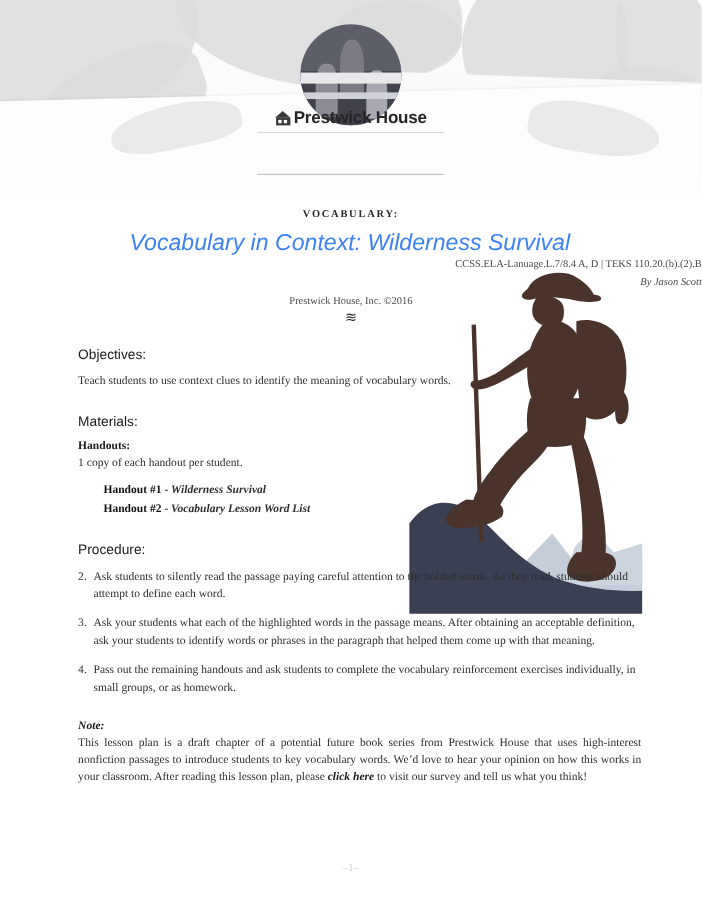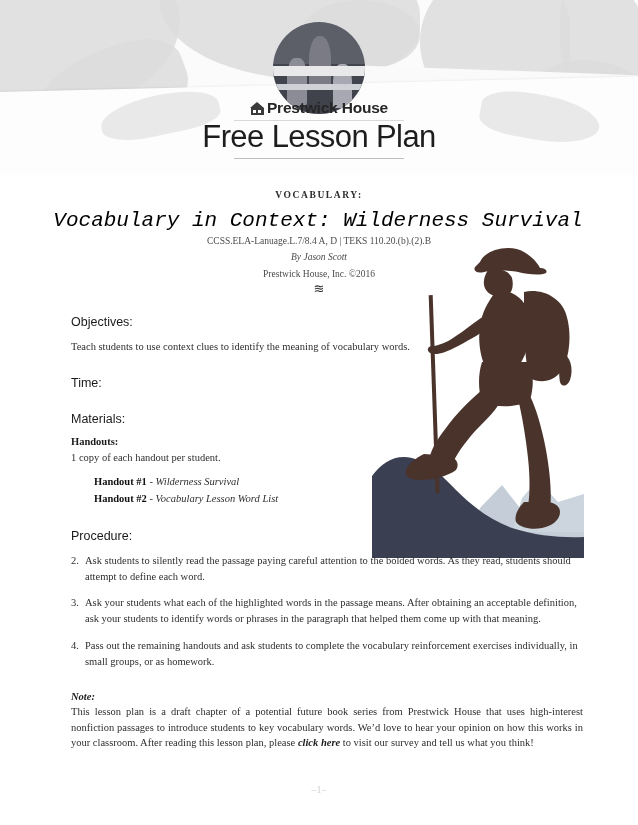--- a/index.html
+++ b/index.html
@@ -149,38 +149,38 @@
     font-size: 9.5px;
     font-weight: bold;
     letter-spacing: 1.6px;
     color: #2b2b2b;
   }
   .doc-title {
     position: absolute;
     left: 0; top: 209px;
     width: 636px;
     text-align: center;
-    font-family: Liberation Mono, monospace;
+    font-family: Liberation Sans, sans-serif;
     font-style: italic;
     font-size: 21px;
-    color: #000000;
+    color: #3b82f6;
   }
   .standards {
     position: absolute;
     left: 0; top: 236px;
     width: 638px;
-    text-align: center;
+    text-align: right;
     font-size: 9.5px;
     color: #4a4a4a;
   }
   .byline {
     position: absolute;
     left: 0; top: 252px;
     width: 638px;
-    text-align: center;
+    text-align: right;
     font-size: 9.5px;
     font-style: italic;
     color: #4a4a4a;
   }
   .copyright {
     position: absolute;
     left: 0; top: 269px;
     width: 638px;
     text-align: center;
     font-size: 9.5px;
@@ -233,20 +233,21 @@
   .handout-list {
     margin: 9px 0 0 0;
     padding: 0;
     list-style: none;
   }
   .handout-list li {
     font-size: 10.5px;
     line-height: 1.55;
     margin-left: 23px;
     color: #2e2e2e;
+    font-weight: bold;
   }
   .handout-list b { color: #111; }
   .handout-list i { font-style: italic; }
 
   .proc-list {
     margin: 0;
     padding: 0;
     list-style: none;
   }
   .proc-list li {
@@ -320,21 +321,20 @@
     </div>
 
     <div class="brandrow">
       <span class="brand-house">
         <span class="bh-roof"></span><span class="bh-body"></span>
         <span class="bh-w1"></span><span class="bh-w2"></span>
       </span><span class="brand-name">Prestwick House</span>
     </div>
 
     <div class="fl-rule2"></div>
-    <div class="fl-title">Free Lesson Plan</div>
     <div class="fl-rule"></div>
   </div>
 
   <div class="kicker">VOCABULARY:</div>
   <div class="doc-title">Vocabulary in Context: Wilderness Survival</div>
   <div class="standards">CCSS.ELA-Lanuage.L.7/8.4 A, D  |  TEKS 110.20.(b).(2).B</div>
   <div class="byline">By Jason Scott</div>
   <div class="copyright">Prestwick House, Inc. ©2016</div>
   <div class="ornament">≋</div>
 
@@ -394,21 +394,20 @@
   </svg>
 
   <div class="content">
 
     <div class="block">
       <h2 class="sec-head">Objectives:</h2>
       <p class="sec-body">Teach students to use context clues to identify the meaning of vocabulary words.</p>
     </div>
 
     <div class="block">
-      <h2 class="sec-head">Time:</h2>
     </div>
 
     <div class="block">
       <h2 class="sec-head">Materials:</h2>
       <p class="sub-head">Handouts:</p>
       <p class="sec-body">1 copy of each handout per student.</p>
       <ul class="handout-list" id="handout-list">
           <li><b>Handout #1</b><span> - </span><i>Wilderness Survival</i></li>
           <li><b>Handout #2</b><span> - </span><i>Vocabulary Lesson Word List</i></li>
         </ul>

